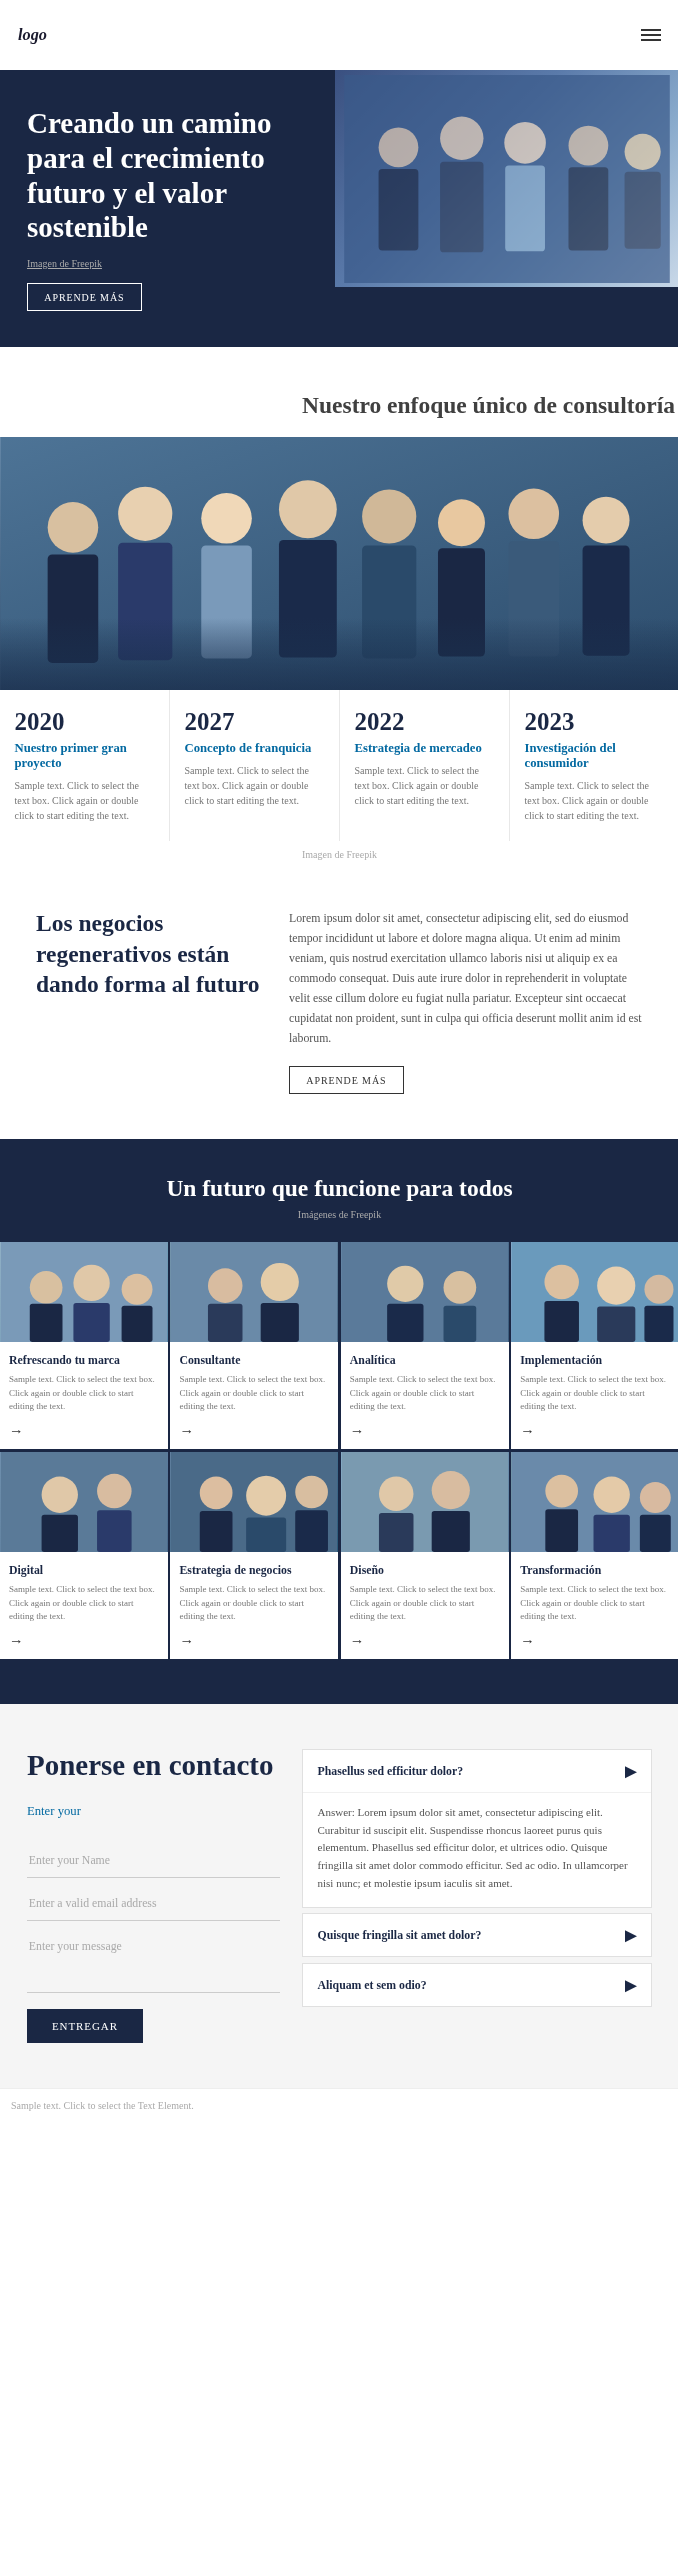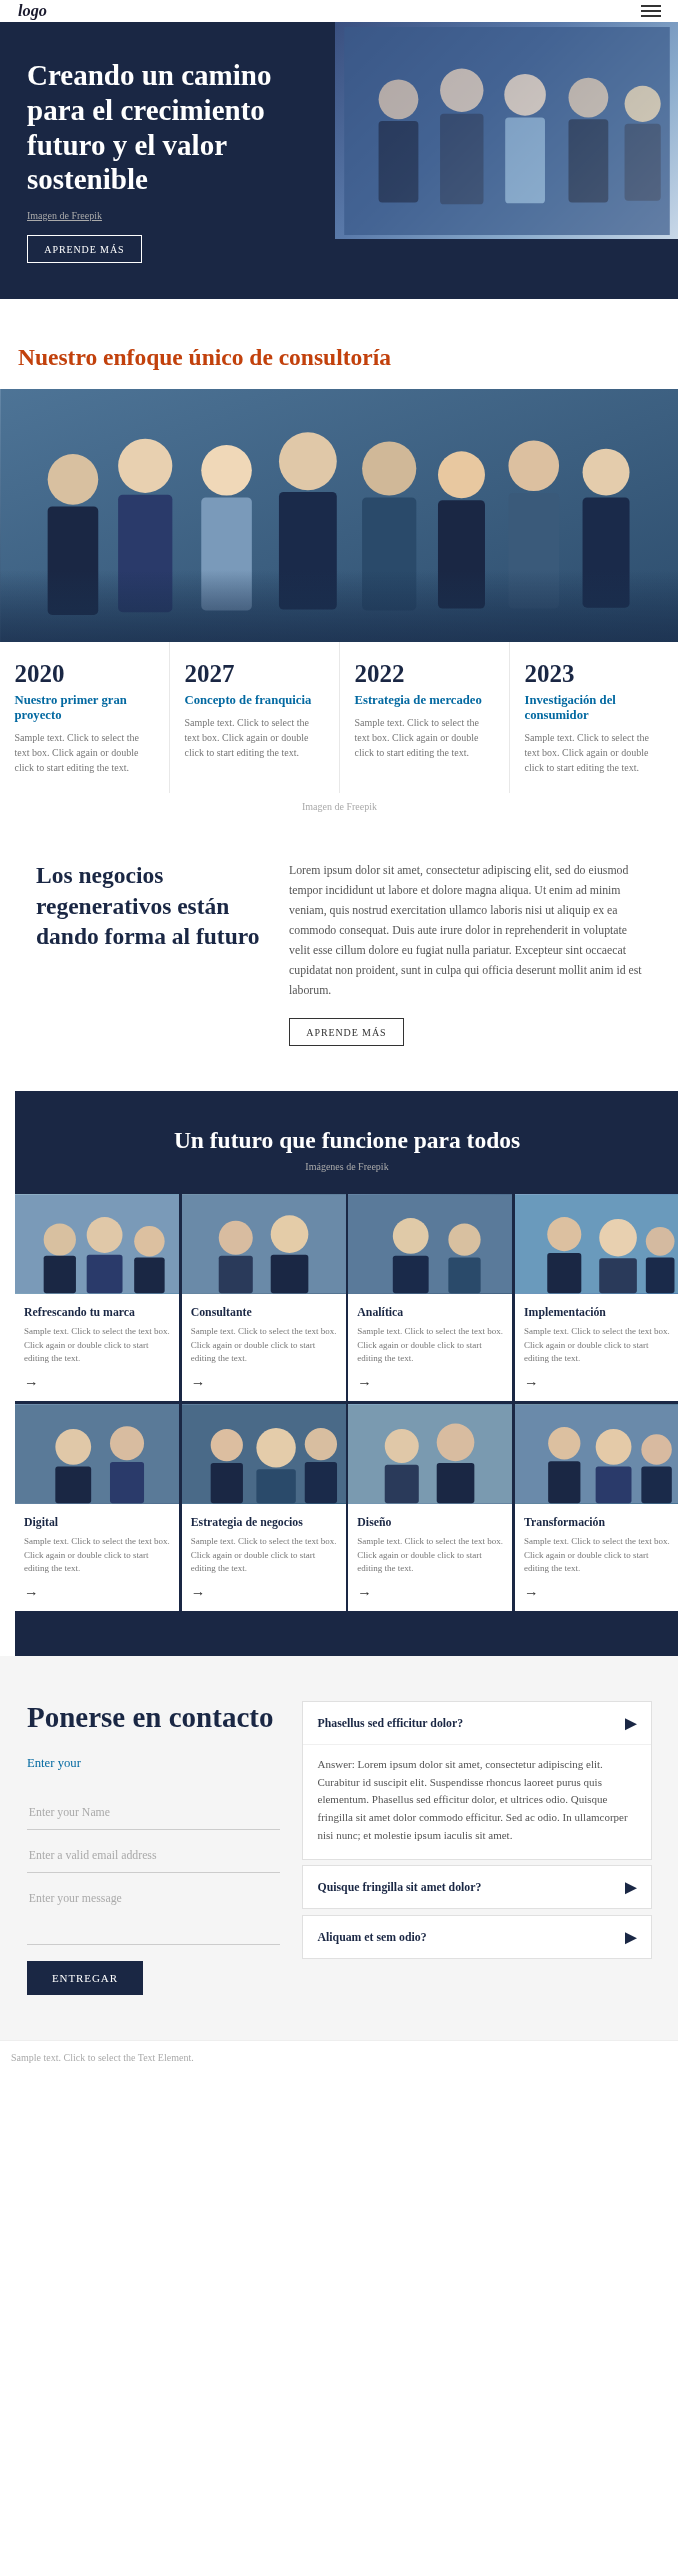--- a/index.html
+++ b/index.html
@@ -1,21 +1,21 @@
 <!DOCTYPE html>
 <html style="font-size:14.5px"><head>
   <meta charset="utf-8">
   <style>
     * { margin: 0; padding: 0; box-sizing: border-box; }
     body { font-family: 'Georgia', serif; width: 679px; background: #fff; overflow-x: hidden; }
 
     
     .header {
       display: flex; justify-content: space-between; align-items: center;
-      padding: 1px 18px; background: #fff;
+      padding: 25px 18px; background: #fff;
     }
     .logo-text { font-size: 16.3px; font-weight: bold; color: #1a1a2e; font-style: italic; }
     .hamburger { display: flex; flex-direction: column; gap: 3.6px; cursor: pointer; }
     .hamburger span { width: 20px; height: 1.8px; background: #333; display: block; }
 
     
     .hero {
       position: relative; background: #1a2744; min-height: 217px;
       display: flex; align-items: flex-start;
     }
@@ -37,22 +37,22 @@
       background: #2c3e6b; overflow: hidden;
     }
     .hero-image .img-placeholder {
       width: 100%; height: 100%;
       background: linear-gradient(135deg, #3a5080 0%, #5a7aaa 40%, #8aabcc 70%, #c9d8e8 100%);
       display: flex; align-items: center; justify-content: center;
     }
 
     
     .section-title-center {
-      text-align: left; padding: 45px 18px 18px;
-      font-size: 23.5px; color: #c2410c; font-weight: bold;
+      text-align: right; padding: 45px 4px 18px;
+      font-size: 23.5px; color: #404040; font-weight: bold;
     }
 
     
     .big-photo {
       width: 679px; height: 253px;
       background: linear-gradient(160deg, #7a9ab8 0%, #4a6a8a 30%, #2a4a6a 60%, #1a2a4a 100%);
       position: relative; overflow: hidden; display: flex; align-items: center; justify-content: center;
     }
     .big-photo-overlay {
       position: absolute; bottom: 0; left: 0; right: 0;
@@ -87,21 +87,21 @@
     .regen-left h2 { font-size: 23.5px; font-weight: bold; color: #1a2744; line-height: 1.3; }
     .regen-right { flex: 1; }
     .regen-right p { font-size: 11.8px; color: #555; line-height: 1.7; margin-bottom: 18px; }
     .btn-outline-dark {
       border: 1.4px solid #333; color: #333; background: transparent;
       padding: 7.2px 16.3px; font-size: 10px; letter-spacing: 0.9px;
       text-transform: uppercase; cursor: pointer; font-family: inherit;
     }
 
     
-    .future-section { background: #1a2744; padding: 36px 0 45px; margin-left: 15px; }
+    .future-section { background: #1a2744; padding: 36px 0 45px; }
     .future-title {
       text-align: center; font-size: 23.5px; color: #fff;
       font-weight: bold; margin-bottom: 7.2px;
     }
     .future-attr { text-align: center; font-size: 10px; color: #aaa; margin-bottom: 22px; }
 
     
     .cards-grid { display: grid; grid-template-columns: repeat(4, 1fr); gap: 2.7px; }
     .card {
       background: #fff; overflow: hidden; cursor: pointer;

